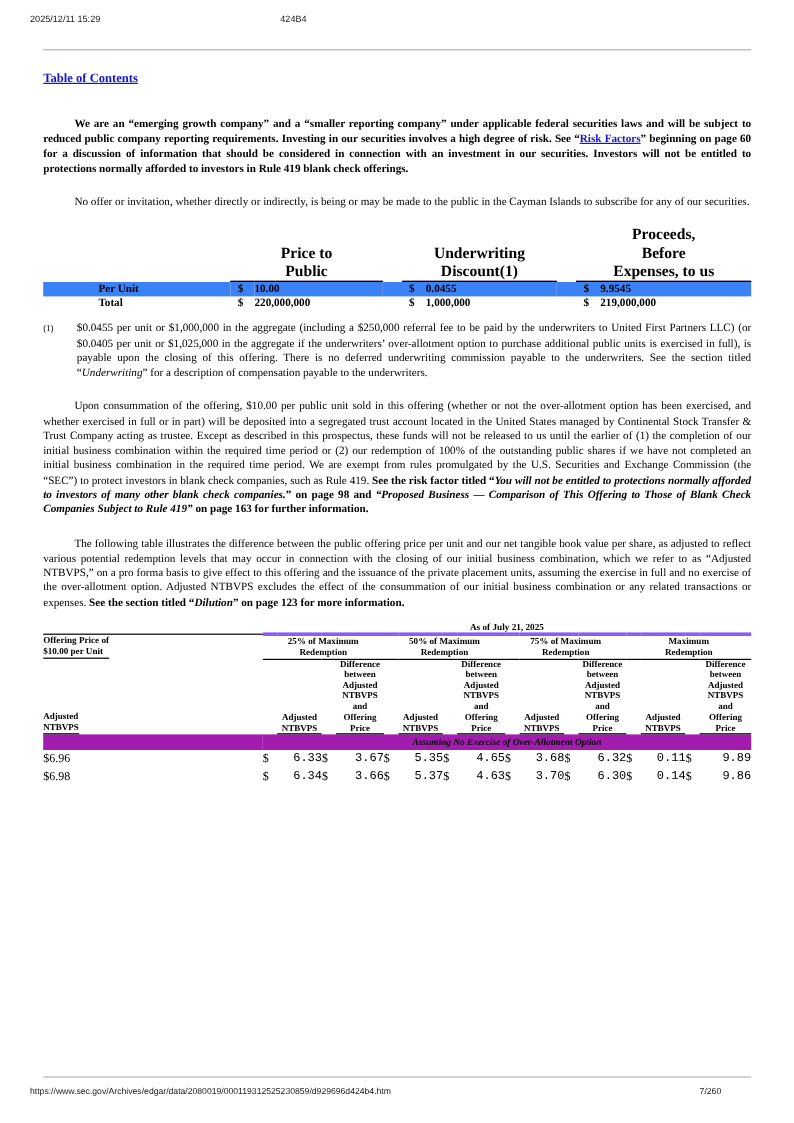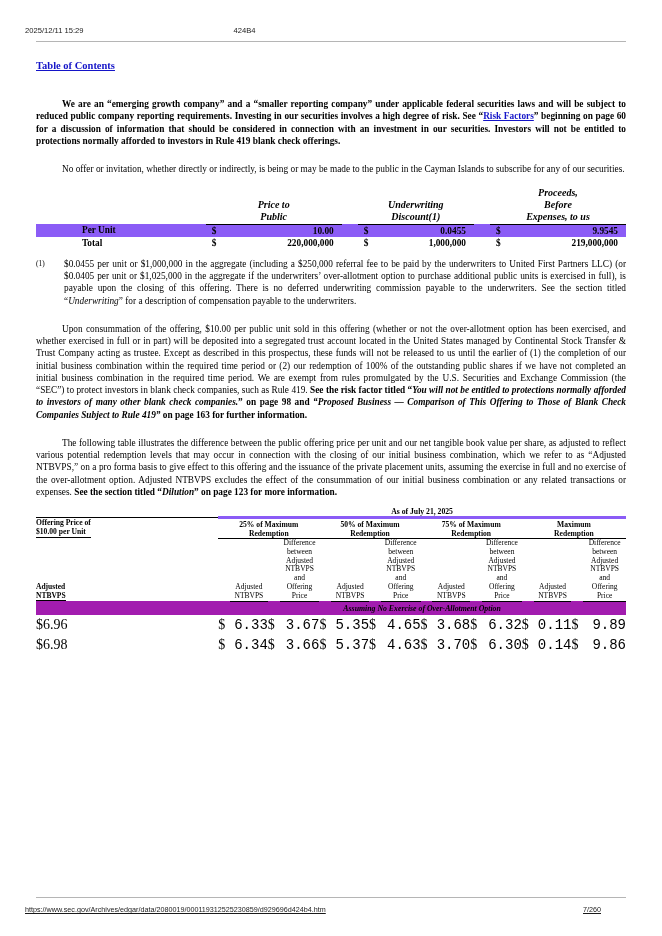--- a/index.html
+++ b/index.html
@@ -12,21 +12,21 @@
     height: 936px;
     font-family: "Liberation Serif", serif;
     color: #000000;
     position: relative;
     overflow: hidden;
   }
 
   
   .print-head {
     position: absolute;
-    top: 26px;
+    top: 11px;
     left: 0;
     width: 662px;
     display: flex;
     align-items: baseline;
     font-family: "Liberation Sans", sans-serif;
     font-size: 7.6px;
     color: #1a1a1a;
   }
   .print-head .ph-date { margin-left: 25px; }
   .print-head .ph-doc  { margin-left: 150px; }
@@ -43,21 +43,20 @@
   .print-foot {
     position: absolute;
     bottom: 22px;
     left: 0;
     width: 626px;
     display: flex;
     justify-content: space-between;
     font-family: "Liberation Sans", sans-serif;
     font-size: 7.2px;
     color: #1a1a1a;
-    text-decoration: underline;
   }
   .print-foot .pf-url  { margin-left: 25px; }
   .print-foot .pf-page { margin-right: 25px; }
 
   .foot-rule {
     position: absolute;
     bottom: 38px;
     left: 36px;
     width: 590px;
     height: 1px;
@@ -123,39 +122,38 @@
     border-collapse: collapse;
     font-size: 9.3px;
   }
 
   .price-table {
     width: 590px;
     margin: 12px 0 4px 0;
   }
   .price-table th {
     font-weight: bold;
-    font-style: italic;
-    font-size: 10px;
+    font-size: 13px;
     line-height: 1.18;
     text-align: center;
     vertical-align: bottom;
     padding: 0 0 1px 0;
     border-bottom: 1px solid #000;
   }
   .price-table th.blank { border-bottom: none; }
   .price-table td {
     padding: 1px 0;
     font-weight: bold;
     font-size: 9.3px;
     white-space: nowrap;
   }
-  .price-table tr.hl td { background: #8b5cf6; }
+  .price-table tr.hl td { background: #3b82f6; }
   .price-table .lbl { padding-left: 46px; }
   .price-table .cur { width: 14px; text-align: left; padding-left: 6px; }
-  .price-table .num { text-align: right; padding-right: 8px; }
+  .price-table .num { text-align: left; padding-right: 8px; }
   .col-sp { width: 16px; }
 
   
   .dil-table {
     width: 590px;
     margin-top: 6px;
     font-size: 7.4px;
   }
   .dil-table td, .dil-table th {
     vertical-align: bottom;
@@ -184,21 +182,21 @@
     border-top: 1px solid #000;
     padding-top: 1px;
   }
   .left-head-u {
     border-bottom: 1px solid #000;
     display: inline-block;
     padding-bottom: 1px;
   }
   .sub-head {
     text-align: center;
-    font-weight: normal;
+    font-weight: bold;
     font-size: 7.5px;
     line-height: 1.18;
     padding-bottom: 1px;
   }
   .sub-head.ul { border-bottom: 1px solid #000; }
   .left-sub {
     font-weight: bold;
     font-size: 7.5px;
     line-height: 1.18;
     text-align: left;
@@ -209,21 +207,21 @@
   .scenario td {
     background: #a21caf;
     font-style: italic;
     font-weight: bold;
     font-size: 7.8px;
     text-align: center;
     padding: 2px 0;
   }
 
   .dil-table tr.data td {
-    font-size: 14px;
+    font-size: 10px;
     padding: 2px 0;
     white-space: nowrap;
   }
   .dil-table .rlbl { text-align: left; padding-left: 1px; }
   .dil-table .dcur { text-align: left; padding-left: 4px; width: 10px; }
   .dil-table .dnum { text-align: right; padding-right: 5px; font-family: Liberation Mono, monospace; }
 </style>
 </head>
 <body>
 

